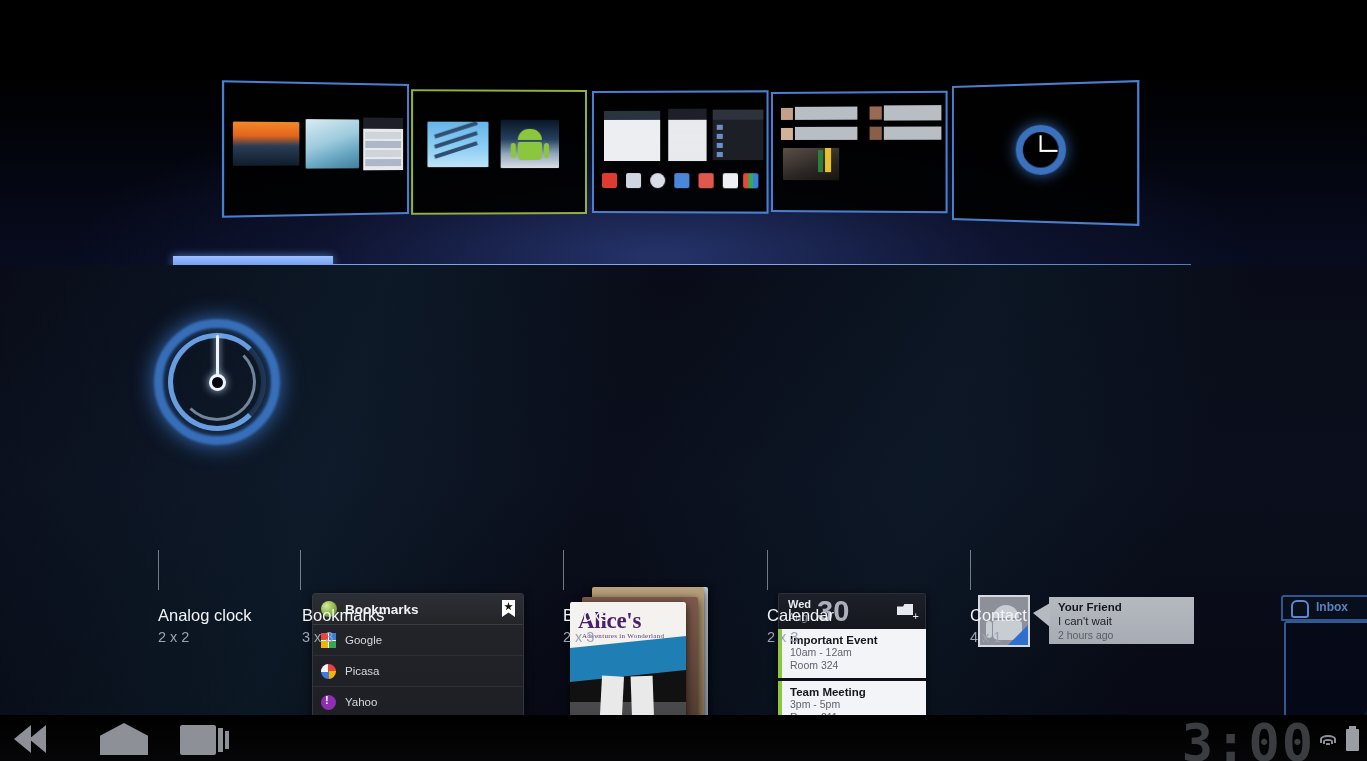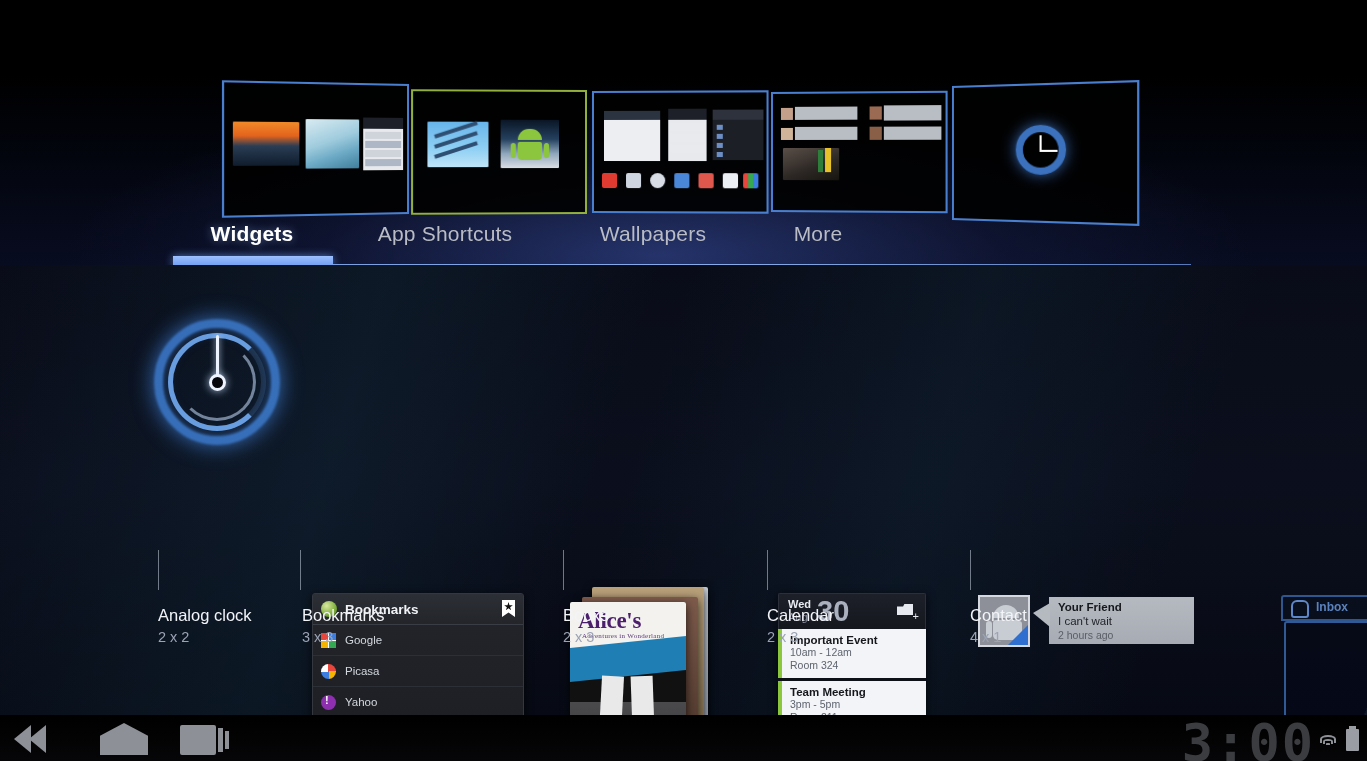--- a/index.html
+++ b/index.html
@@ -297,26 +297,20 @@
         <div class="pinner">
           <div style="position:absolute; left:62px; top:38px; width:48px; height:48px; border-radius:50%;
                       border:7px solid rgba(72,140,235,0.8); box-shadow:0 0 14px rgba(72,140,235,0.7);"></div>
           <div style="position:absolute; left:85px; top:48px; width:2px; height:16px; background:#fff;"></div>
           <div style="position:absolute; left:86px; top:62px; width:16px; height:2px; background:#fff;"></div>
         </div>
       </div>
 
     </div>
 
-    <div class="tabs">
-      <div class="tab active" style="left:172px; width:160px;">Widgets</div>
-      <div class="tab" style="left:352px; width:186px;">App Shortcuts</div>
-      <div class="tab" style="left:565px; width:176px;">Wallpapers</div>
-      <div class="tab" style="left:762px; width:112px;">More</div>
-    </div>
   </div>
 
   <div class="underline-thin"></div>
   <div class="underline-active"></div>
 
   <div class="main">
 
     <div class="cell" style="left:0px; width:145px;"></div>
     <div class="clockw">
       <div class="ring r1"></div>

